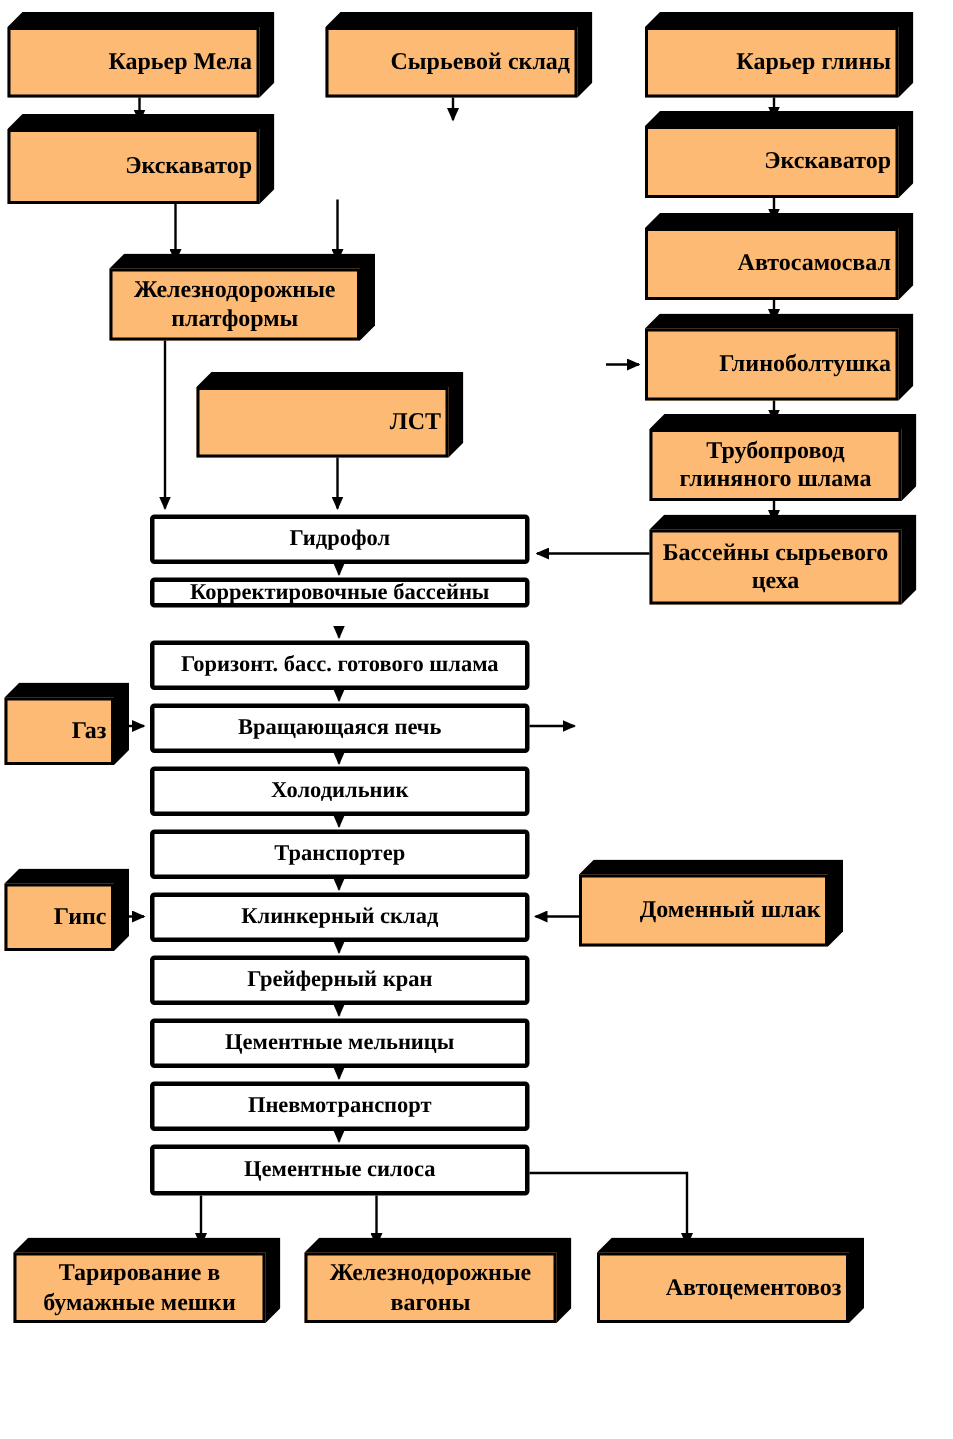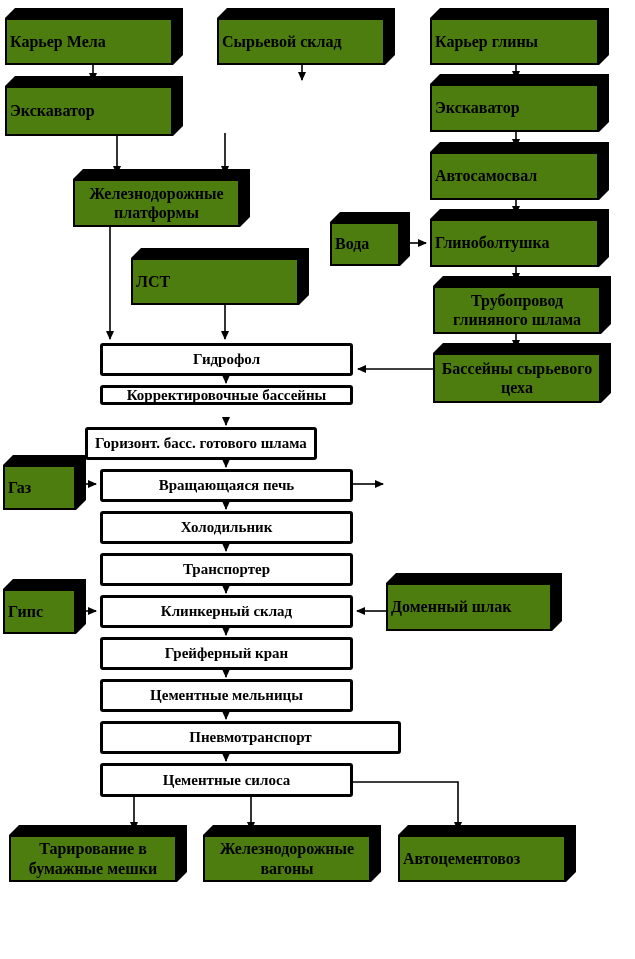--- a/index.html
+++ b/index.html
@@ -19,25 +19,25 @@
     content: "";
     position: absolute;
     inset: 0;
     background: #000;
     clip-path: polygon(0 10px, 10px 0, 100% 0, 100% calc(100% - 10px),
                        calc(100% - 10px) 100%, 0 100%);
   }
   .n3d .face {
     position: absolute;
     left: 0; top: 10px; right: 10px; bottom: 0;
-    background: #4d7c0f;
+    background: #fdba74;
     border: 2px solid #000;
     display: flex;
     align-items: center;
-    justify-content: flex-start;
+    justify-content: flex-end;
     text-align: center;
     font-size: 16px;
     line-height: 1.2;
     padding: 0 3px;
     box-sizing: border-box;
   }
   
   .flat {
     position: absolute;
     background: #fff;
@@ -97,26 +97,20 @@
     <div class="face">
         <span>Автосамосвал</span>
       </div>
   </div>
   <div class="n3d" style="left:73px;top:169px;width:177px;height:58px">
     <div class="back"></div>
     <div class="face">
         <span>Железнодорожные платформы</span>
       </div>
   </div>
-  <div class="n3d" style="left:330px;top:212px;width:80px;height:54px">
-    <div class="back"></div>
-    <div class="face">
-        <span>Вода</span>
-      </div>
-  </div>
   <div class="n3d" style="left:430px;top:209px;width:179px;height:58px">
     <div class="back"></div>
     <div class="face">
         <span>Глиноболтушка</span>
       </div>
   </div>
   <div class="n3d" style="left:131px;top:248px;width:178px;height:57px">
     <div class="back"></div>
     <div class="face">
         <span>ЛСТ</span>
@@ -170,42 +164,42 @@
         <span>Автоцементовоз</span>
       </div>
   </div>
 
   <div class="flat" style="left:100px;top:343px;width:253px;height:33px">
       <span>Гидрофол</span>
     </div>
   <div class="flat" style="left:100px;top:385px;width:253px;height:20px">
       <span>Корректировочные бассейны</span>
     </div>
-  <div class="flat" style="left:85px;top:427px;width:232px;height:33px">
+  <div class="flat" style="left:100px;top:427px;width:253px;height:33px">
       <span>Горизонт. басс. готового шлама</span>
     </div>
   <div class="flat" style="left:100px;top:511px;width:253px;height:33px">
       <span>Холодильник</span>
     </div>
   <div class="flat" style="left:100px;top:469px;width:253px;height:33px">
       <span>Вращающаяся печь</span>
     </div>
   <div class="flat" style="left:100px;top:553px;width:253px;height:33px">
       <span>Транспортер</span>
     </div>
   <div class="flat" style="left:100px;top:595px;width:253px;height:33px">
       <span>Клинкерный склад</span>
     </div>
   <div class="flat" style="left:100px;top:637px;width:253px;height:33px">
       <span>Грейферный кран</span>
     </div>
   <div class="flat" style="left:100px;top:679px;width:253px;height:33px">
       <span>Цементные мельницы</span>
     </div>
-  <div class="flat" style="left:100px;top:721px;width:301px;height:33px">
+  <div class="flat" style="left:100px;top:721px;width:253px;height:33px">
       <span>Пневмотранспорт</span>
     </div>
   <div class="flat" style="left:100px;top:763px;width:253px;height:34px">
       <span>Цементные силоса</span>
     </div>
 
   <svg id="wires" width="635" height="959" viewBox="0 0 635 959">
     <defs>
       <marker id="ah" markerUnits="userSpaceOnUse" markerWidth="9" markerHeight="8" refX="8" refY="4" orient="auto">
         <path d="M0,0 L9,4 L0,8 z" fill="#000"></path>

